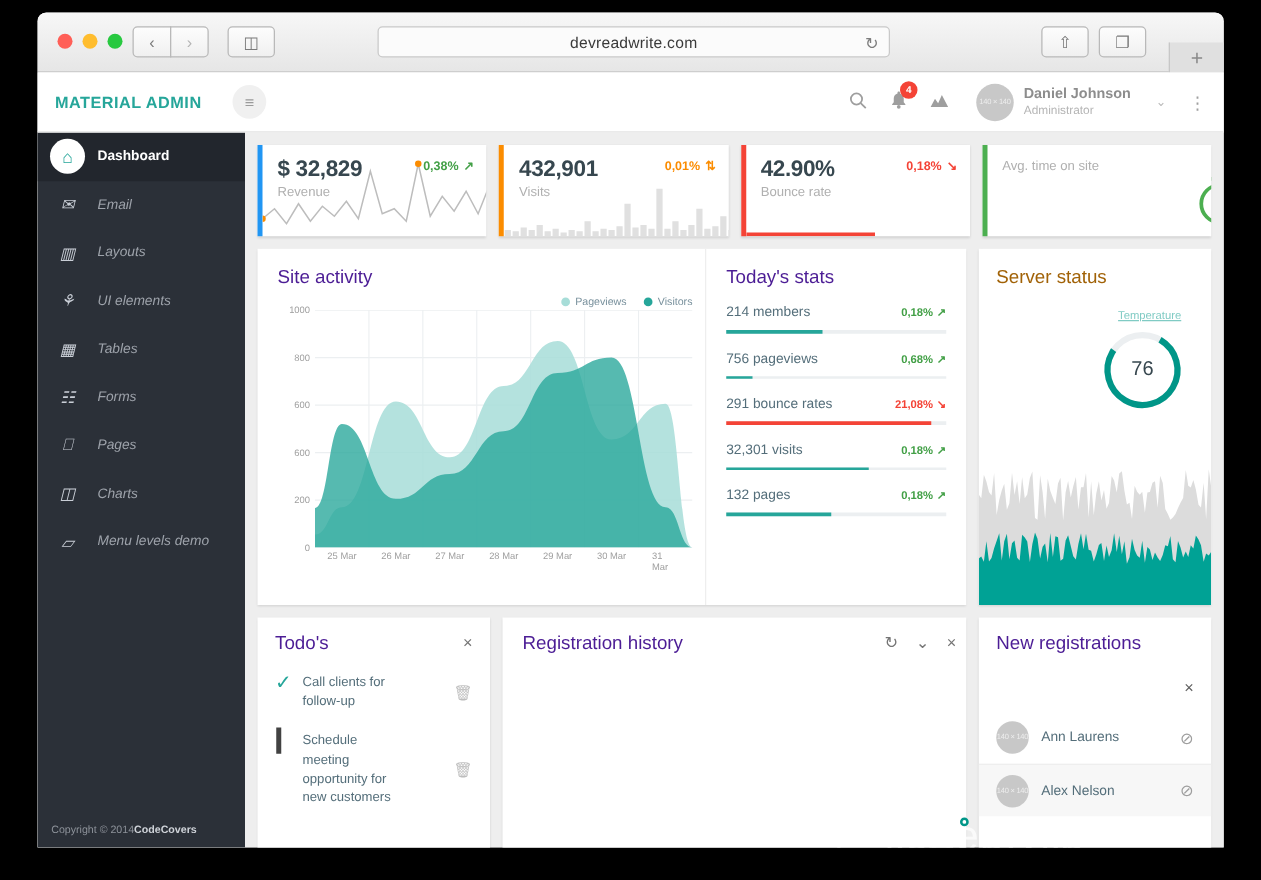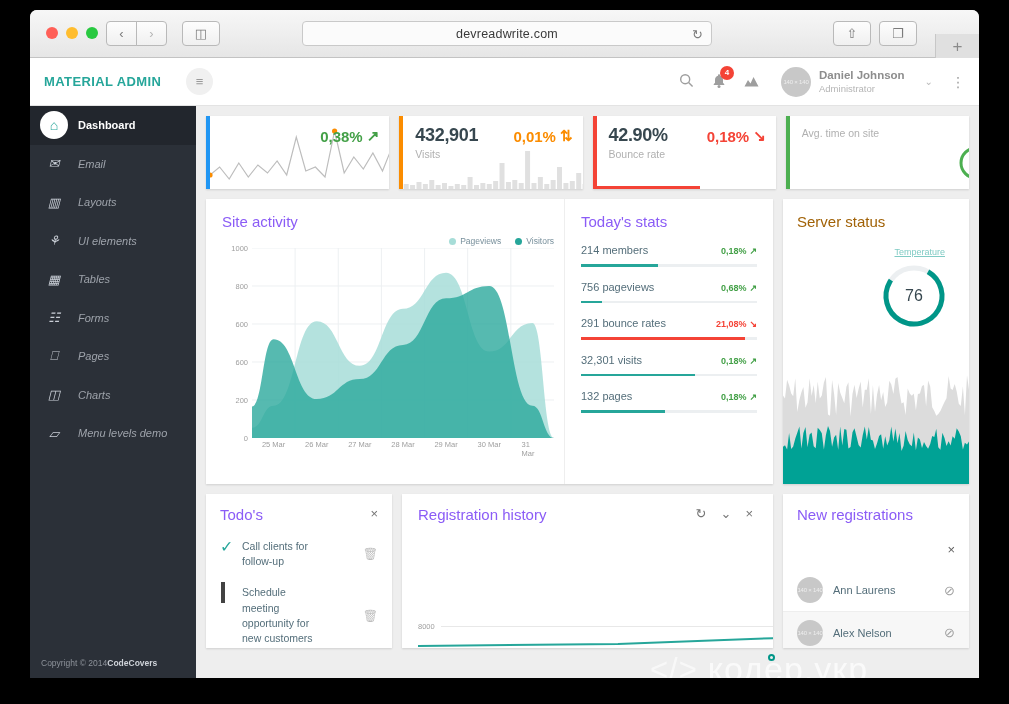--- a/index.html
+++ b/index.html
@@ -139,32 +139,32 @@
   .card { background: #fff; box-shadow: 0 1px 2px rgba(0,0,0,.13); position: relative; }
 
   
   #stat-row { display: flex; gap: 10px; }
   .stat-card { flex: 1; height: 73px; border-left: 4px solid #888; overflow: hidden; }
   .stat-main { position: relative; z-index: 2; padding: 9px 0 0 12px; }
   .stat-value { font-size: 18px; color: #37474f; font-weight: bold; letter-spacing: -.3px; }
   .stat-label { font-size: 10.5px; color: #b0b0b0; margin-top: 2px; }
   .stat-delta {
     position: absolute; top: 11px; right: 10px; z-index: 3;
-    font-size: 15px; font-weight: bold;
+    font-size: 10px; font-weight: bold;
     display: flex; align-items: center; gap: 4px;
   }
   .spark { position: absolute; left: 0; right: 0; bottom: 0; height: 62px; z-index: 1; }
   .bottombar { position: absolute; left: 0; bottom: 0; height: 3px; background: #f44336; z-index: 4; }
 
   
   #row2 { display: flex; gap: 10px; margin-top: 10px; height: 285px; }
   #activity-stats-card { flex: 1; display: flex; }
   #site-activity { flex: 1.92; padding: 14px 4px 6px 16px; min-width: 0; }
   #todays-stats { flex: 1; border-left: 1px solid #eee; padding: 14px 16px 6px 16px; }
-  .card-title { font-size: 15px; color: #8b5cf6; font-weight: normal; }
+  .card-title { font-size: 15px; color: #4c1d95; font-weight: normal; }
 
   #chart-legend {
     display: flex; gap: 14px; justify-content: flex-end;
     padding-right: 6px; margin-top: 6px; font-size: 8.5px; color: #78909c;
   }
   .legend-item { display: flex; align-items: center; gap: 4px; }
   .legend-dot { width: 7px; height: 7px; border-radius: 50%; }
 
   #activity-plot { position: relative; height: 208px; margin-top: 2px; }
   .y-labels { position: absolute; left: 0; top: 0; bottom: 18px; width: 26px; }
@@ -185,33 +185,33 @@
   #server-status-title { padding: 14px 0 0 14px; color: #a16207; }
   #temp-label { position: absolute; right: 24px; top: 48px; font-size: 9px; color: #80cbc4; text-decoration: underline; }
   #temp-gauge { position: absolute; right: 22px; top: 64px; width: 66px; height: 66px; }
   #temp-value {
     position: absolute; inset: 0; display: flex; align-items: center; justify-content: center;
     font-size: 16px; color: #37474f;
   }
   #server-graph { position: absolute; left: 0; right: 0; bottom: 0; height: 155px; }
 
   
-  #row3 { display: flex; gap: 10px; margin-top: 10px; height: 154px; }
+  #row3 { display: flex; gap: 10px; margin-top: 10px; height: 210px; }
   #todos-card { width: 186px; padding: 12px 14px 0 14px; overflow: hidden; }
   .card-head { display: flex; align-items: flex-start; }
   .card-head .acts { margin-left: auto; display: flex; gap: 14px; color: #757575; font-size: 13px; }
   .todo-item { display: flex; align-items: flex-start; margin-top: 16px; }
   .todo-check { width: 22px; flex: none; color: #26a69a; font-size: 16px; line-height: 1; }
   .todo-box {
     width: 14px; height: 14px; border: 2px solid #424242; margin-left: 1px; margin-top: 1px;
   }
   .todo-text { font-size: 10.5px; color: #546e7a; line-height: 1.45; width: 84px; }
   .todo-del { margin-left: auto; color: #bdbdbd; font-size: 12px; align-self: center; }
 
-  #registration-card { flex: 1; padding: 12px 20px 0 16px; overflow: hidden; }
+  #registration-card { flex: 1; padding: 12px 8px 0 16px; overflow: hidden; }
   #reg-body { display: flex; margin-top: 14px; }
   #reg-desc { width: 175px; font-size: 8.5px; color: #bdbdbd; line-height: 1.75; }
   #reg-swatch { display: inline-block; width: 9px; height: 9px; background: #9fe0da; margin-right: 4px; vertical-align: -1px; }
   #reg-right { flex: 1; text-align: center; padding-top: 4px; }
   #reg-percent { font-size: 33px; color: #00695c; letter-spacing: -1px; }
   #reg-sub { font-size: 10px; color: #78909c; margin-top: 6px; }
   #reg-sub i { color: #43a047; font-style: normal; font-size: 8px; }
   #reg-axis { position: absolute; left: 16px; right: 0; bottom: 17px; display: flex; align-items: center; }
   #reg-axis-label { font-size: 7.5px; color: #9e9e9e; margin-right: 6px; }
   #reg-axis-line { flex: 1; height: 1px; background: #e8e8e8; }
@@ -367,20 +367,24 @@
     <svg class="spark" viewBox="0 0 230 62" preserveAspectRatio="none">
     <path d="M0.0 48 L9.6 40 L19.2 52 L28.8 36 L38.3 50 L47.9 38 L57.5 46 L67.1 34 L76.7 48 L86.3 10 L95.8 44 L105.4 40 L115.0 50 L124.6 4 L134.2 46 L143.8 30 L153.3 42 L162.9 26 L172.5 44 L182.1 20 L191.7 46 L201.3 42 L210.8 50 L220.4 38 L230.0 18" fill="none" stroke="#bdbdbd" stroke-width="1.2"></path>
     <circle cx="0" cy="48" r="2.6" fill="#fb8c00"></circle>
               <circle cx="124.6" cy="4" r="2.6" fill="#fb8c00"></circle>
     <circle cx="230" cy="18" r="2.6" fill="#fb8c00"></circle>
             </svg>
             <div class="stat-delta" style="color:#43a047">
          <span>0,38%</span>
          <span>↗</span>
             </div>
+    <div class="stat-main">
+      <div class="stat-value">$ 32,829</div>
+      <div class="stat-label">Revenue</div>
+    </div>
           </div>
           <div class="card stat-card" style="border-left-color:#fb8c00">
     <svg class="spark" viewBox="0 0 230 62" preserveAspectRatio="none">
               <rect x="0.70" y="57" width="4.99" height="5" fill="#e0e0e0"></rect>
               <rect x="7.09" y="58" width="4.99" height="4" fill="#e0e0e0"></rect>
               <rect x="13.48" y="55" width="4.99" height="7" fill="#e0e0e0"></rect>
               <rect x="19.87" y="57" width="4.99" height="5" fill="#e0e0e0"></rect>
               <rect x="26.26" y="53" width="4.99" height="9" fill="#e0e0e0"></rect>
               <rect x="32.64" y="58" width="4.99" height="4" fill="#e0e0e0"></rect>
               <rect x="39.03" y="56" width="4.99" height="6" fill="#e0e0e0"></rect>

